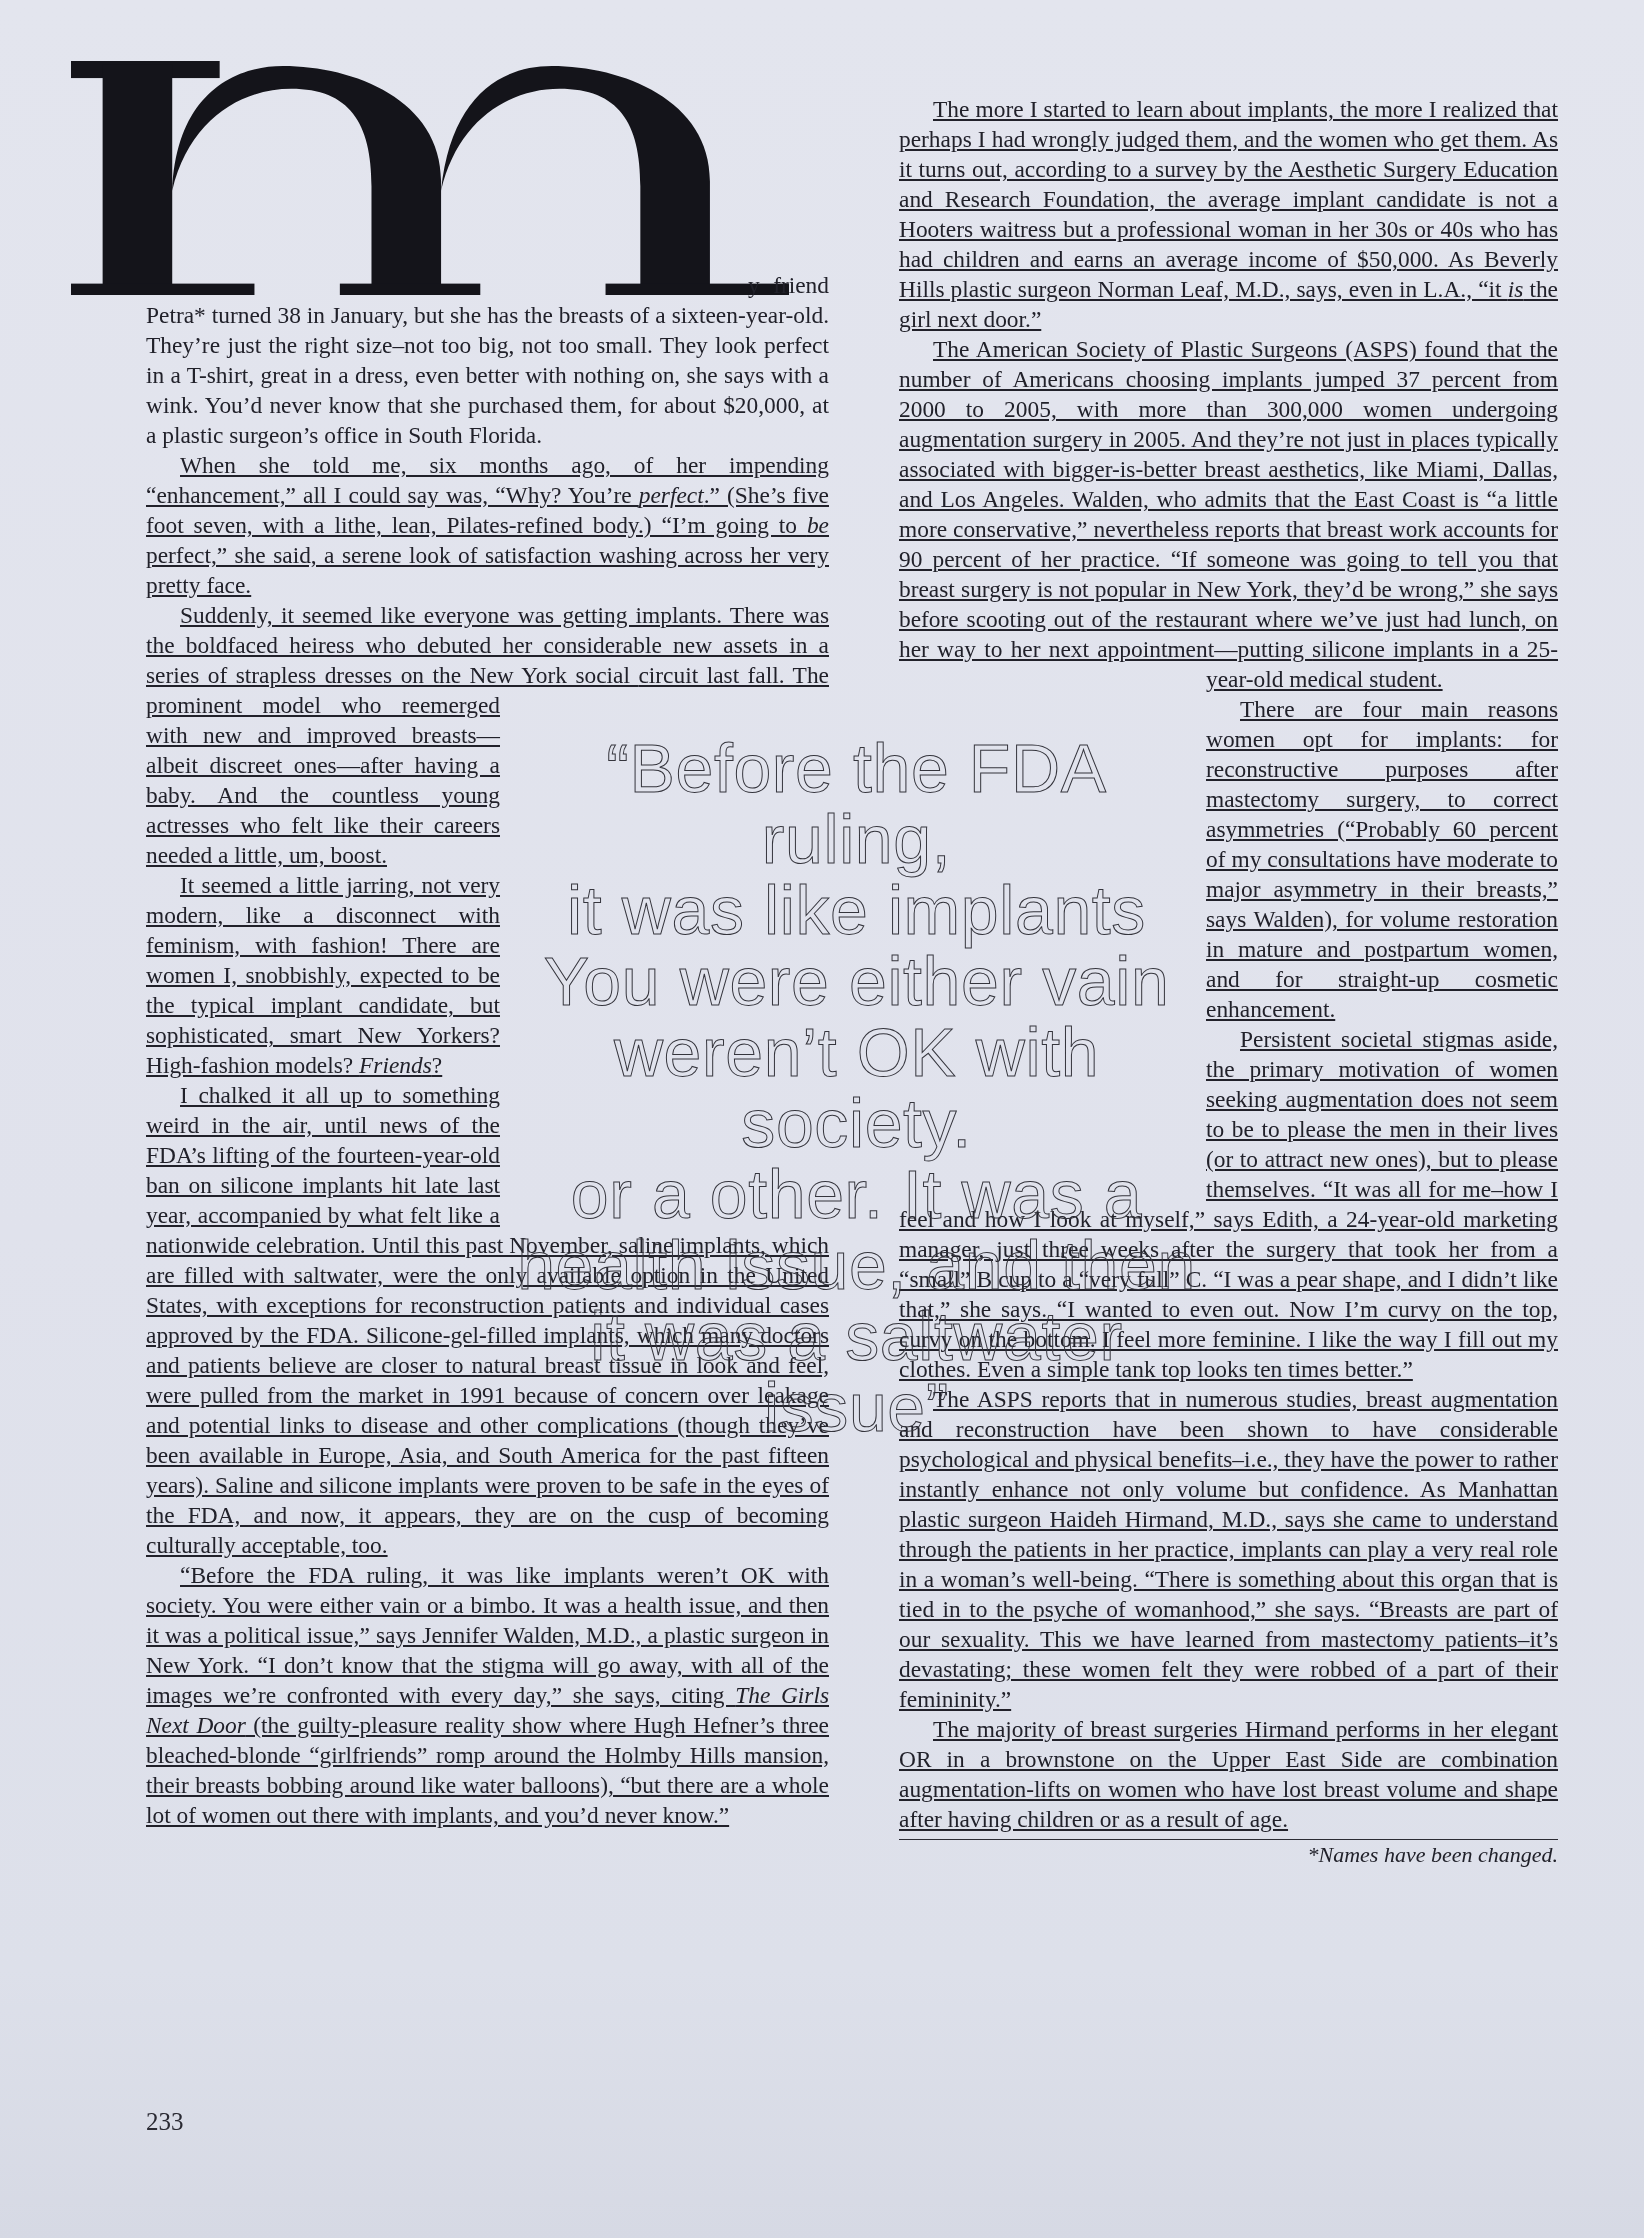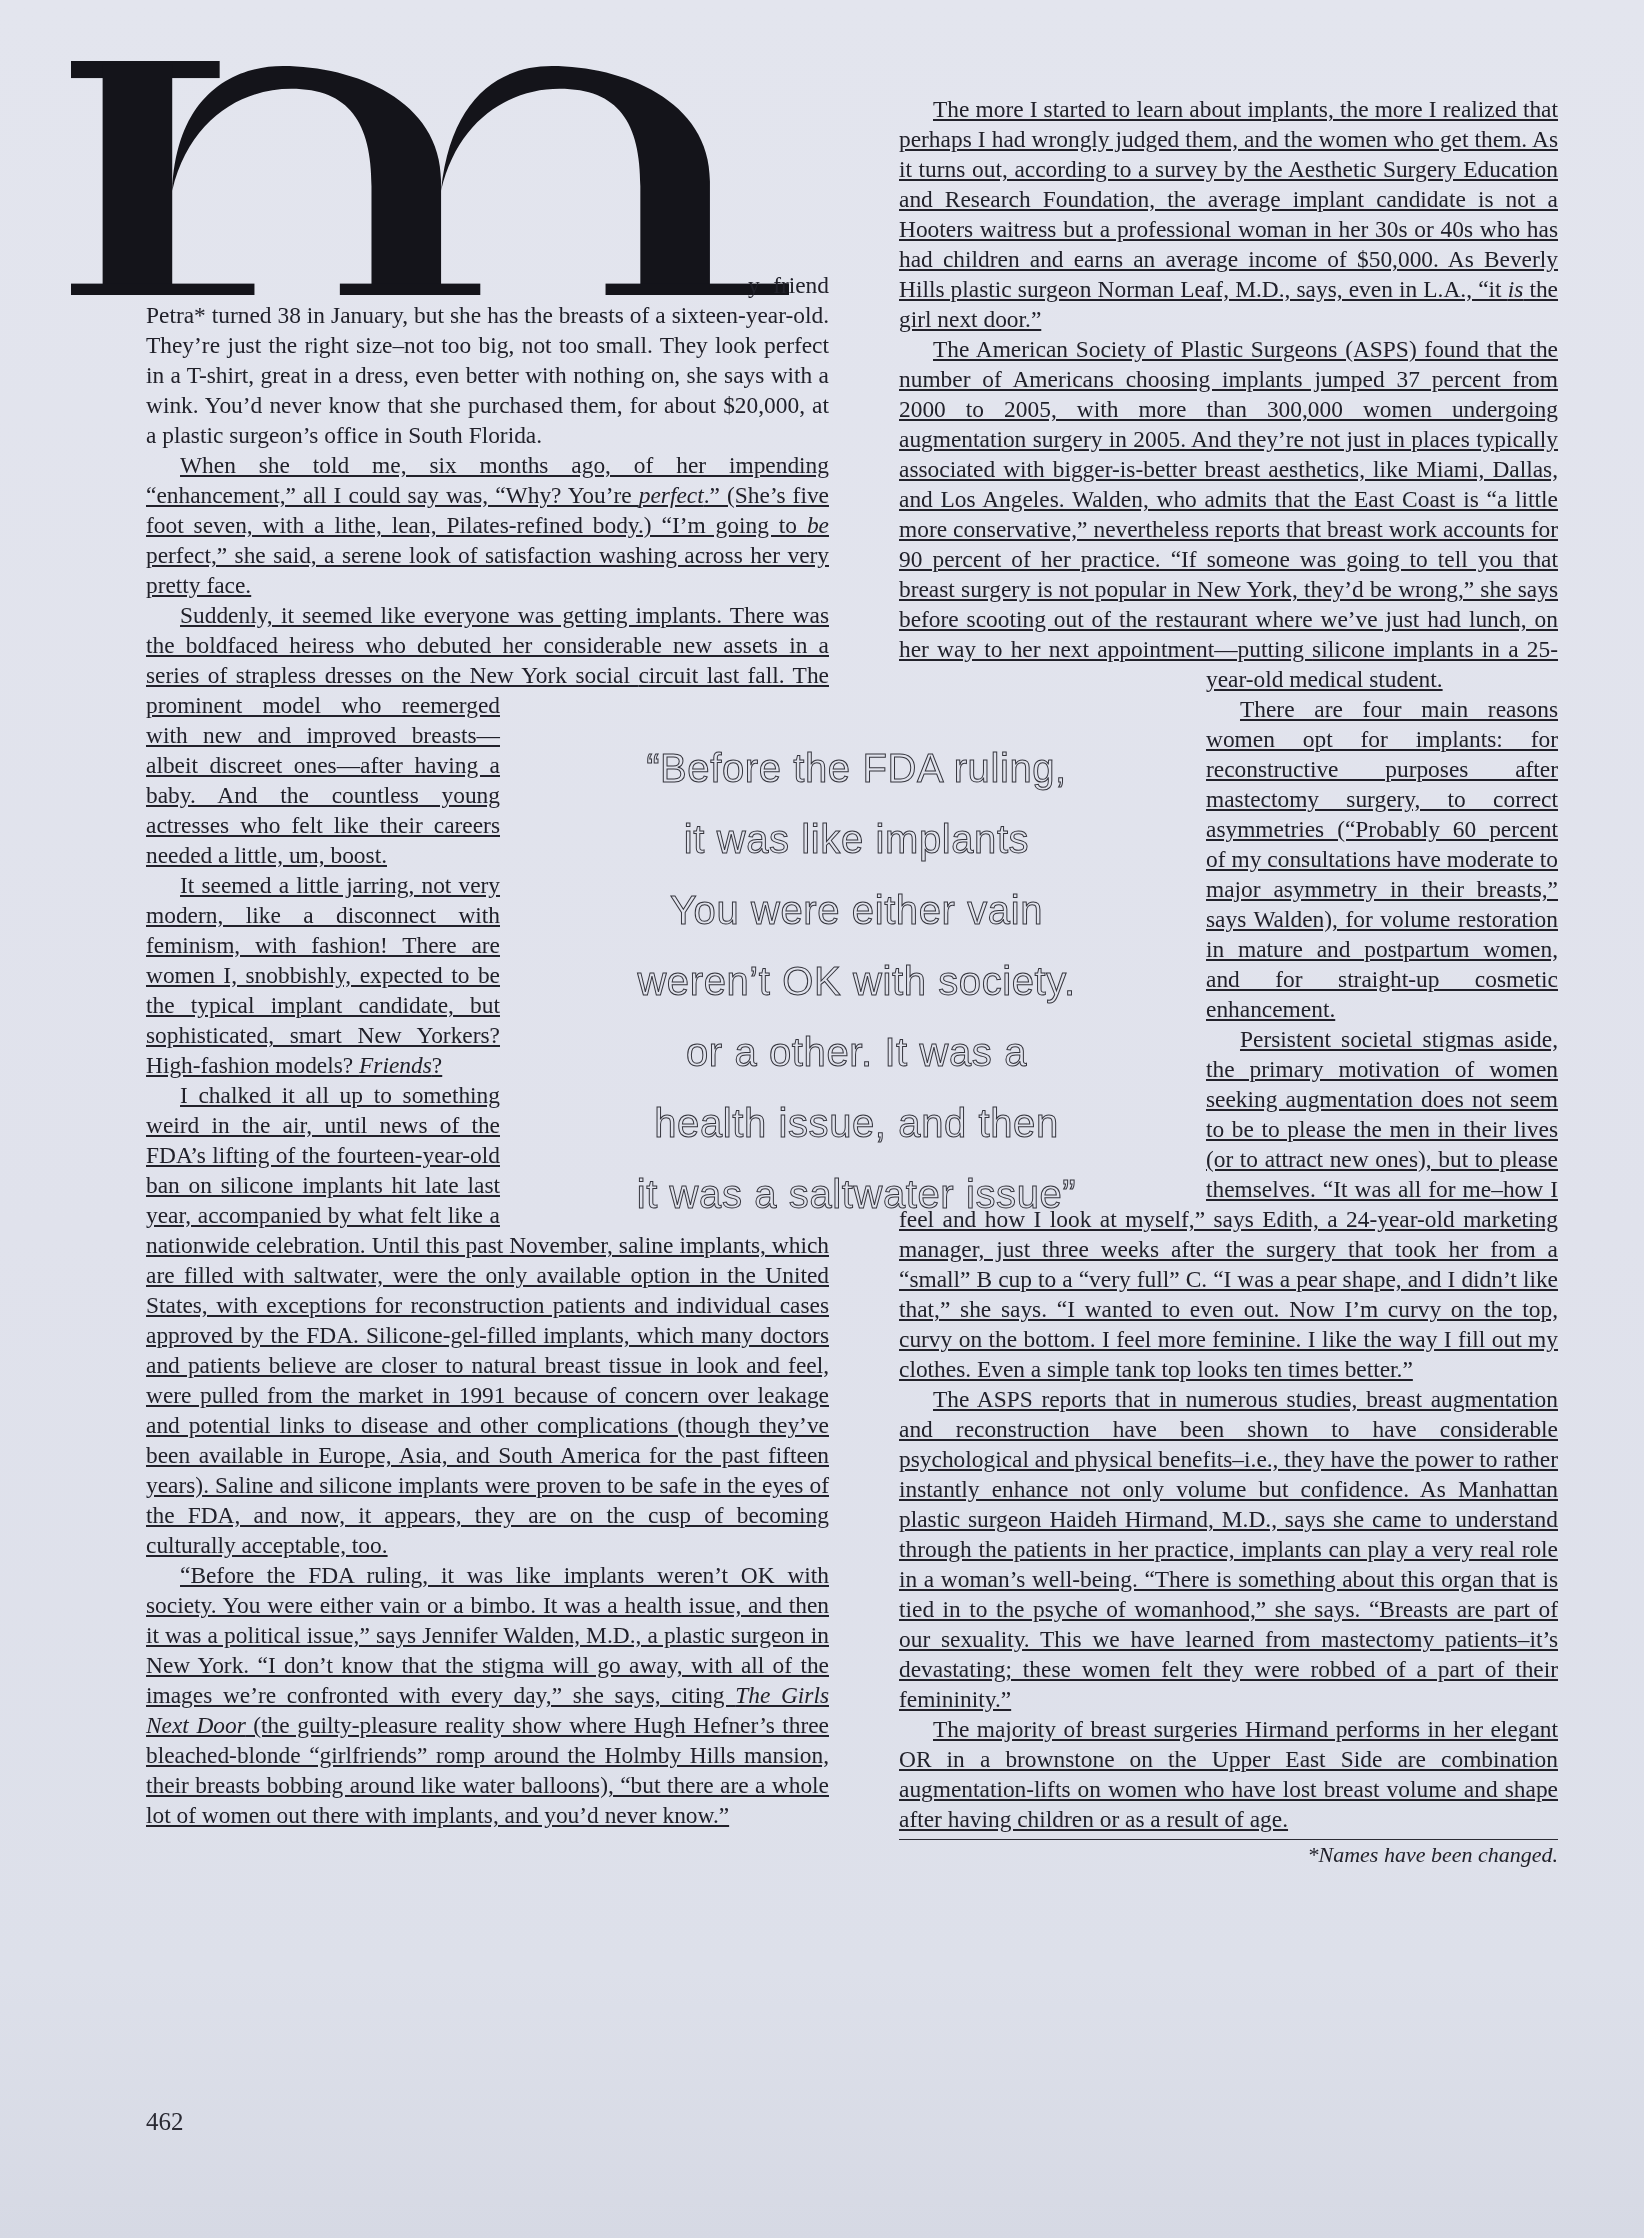--- a/index.html
+++ b/index.html
@@ -24,21 +24,21 @@
   .mspacer{float:left;width:602px;height:30px;}
   
   .qspacer-left{float:right;width:329px;height:513px;}
   .qspacer-right{float:left;width:307px;height:525px;}
   .gap-top{display:block;margin-top:29px;}
   i{font-style:italic;}
   
   .pullquote{
     position:absolute;left:506px;top:733px;width:701px;
     font-family:"Liberation Sans", sans-serif;
-    font-size:40px;line-height:71px;letter-spacing:0.6px;
+    font-size:68px;line-height:71px;letter-spacing:0.6px;
     text-align:center;color:#35353d;
     -webkit-text-fill-color:transparent;
     -webkit-text-stroke:1px #35353d;
   }
   
   .rule{border:none;border-top:1.9px solid #2b2b33;margin:5px 0 0 0;width:100%;}
   .footnote{font-style:italic;font-size:22px;line-height:29px;padding-top:3.8px;text-align:right;}
   
   .pagenum{position:absolute;left:146px;top:2108px;font-size:25px;color:#2a2a33;}
 </style>
@@ -91,16 +91,16 @@
   <div class="pullquote">
     <div>“Before the FDA ruling,</div>
     <div>it was like implants</div>
     <div>You were either vain</div>
     <div>weren’t OK with society.</div>
     <div>or a other. It was a</div>
     <div>health issue, and then</div>
     <div>it was a saltwater issue”</div>
   </div>
 
-  <div class="pagenum">462</div>
+  <div class="pagenum">233</div>
 
 </div>
 
 
 </body></html>

